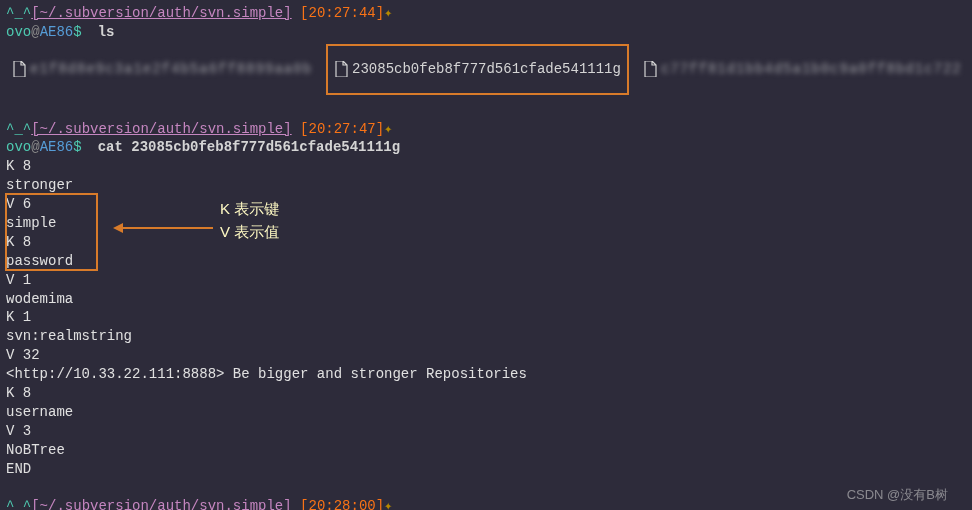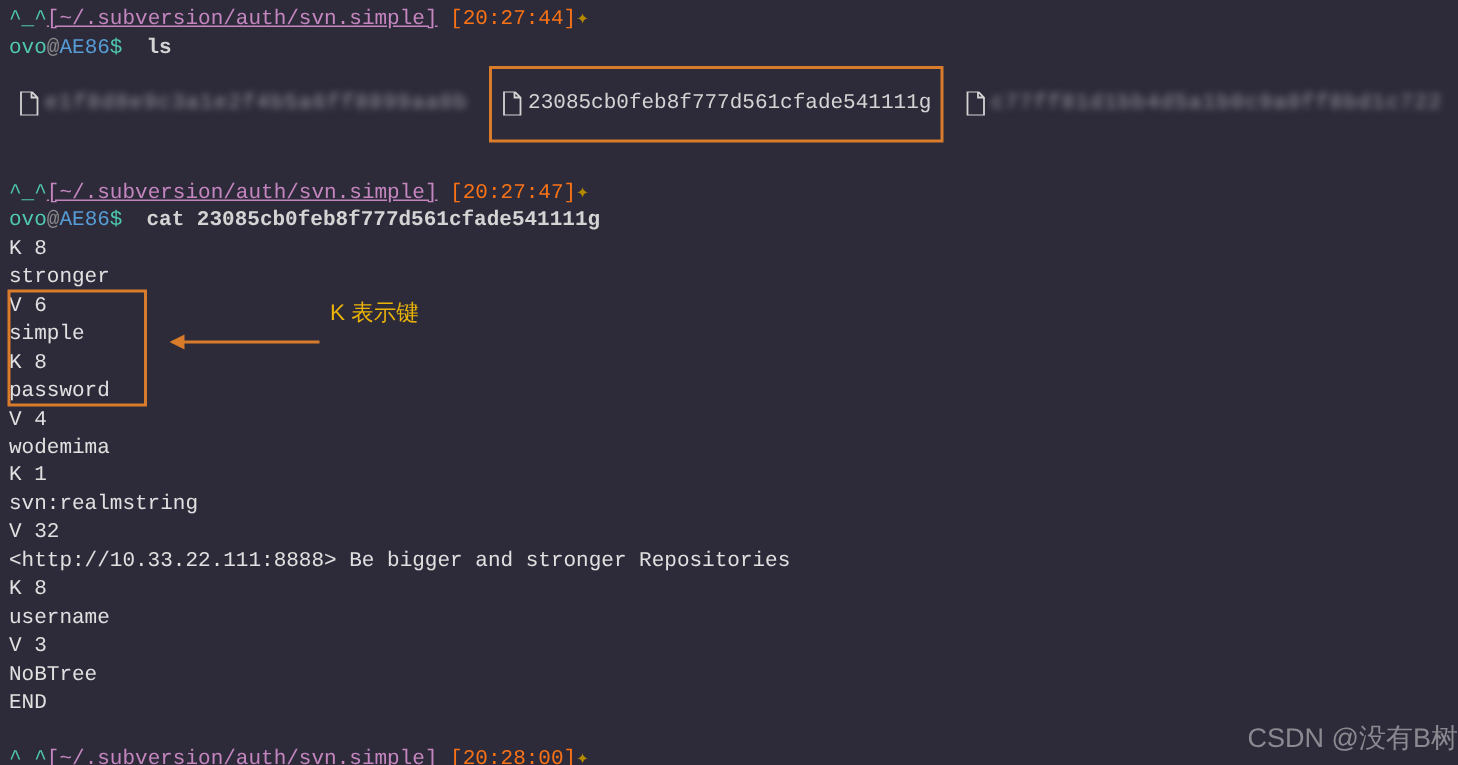--- a/index.html
+++ b/index.html
@@ -78,33 +78,33 @@
       left: -2px;
       top: -4px;
       border-right: 10px solid #d87b2a;
       border-top: 5px solid transparent;
       border-bottom: 5px solid transparent;
     }
     .annotation .text {
       position: absolute;
       left: 105px;
       top: 0;
-      color: #eab308;
+      color: #fef9c3;
       font-family: 'Microsoft YaHei', 'SimSun', sans-serif;
       font-size: 15px;
       line-height: 1.5;
       white-space: nowrap;
     }
     .watermark {
       position: absolute;
-      right: 0;
+      right: 24px;
       bottom: 6px;
       color: rgba(200,200,200,0.6);
       font-family: 'Microsoft YaHei', sans-serif;
-      font-size: 18px;
+      font-size: 13px;
     }
   </style>
 </head>
 <body>
 
 <div class="line"><span class="cyan">^_^</span><span class="purple">[~/.subversion/auth/svn.simple]</span> <span class="yellow-green">[20:27:44]</span><span class="diamond">✦</span></div>
 <div class="line"><span class="cyan">ovo</span><span class="gray">@</span><span class="blue">AE86</span><span class="cyan">$</span><span class="white">ls</span></div>
 
 <div class="ls-row">
   <div class="ls-item blurred">
@@ -137,21 +137,21 @@
 
 <div class="line"><span class="cyan">^_^</span><span class="purple">[~/.subversion/auth/svn.simple]</span> <span class="yellow-green">[20:27:47]</span><span class="diamond">✦</span></div>
 <div class="line"><span class="cyan">ovo</span><span class="gray">@</span><span class="blue">AE86</span><span class="cyan">$</span><span class="white">cat 23085cb0feb8f777d561cfade541111g</span></div>
 
 <div class="line">K 8</div>
 <div class="line">stronger</div>
 <div class="line">V 6</div>
 <div class="line">simple</div>
 <div class="line">K 8</div>
 <div class="line">password</div>
-<div class="line">V 4</div>
+<div class="line">V 1</div>
 <div class="line">wodemima</div>
 <div class="line">K 1</div>
 <div class="line">svn:realmstring</div>
 <div class="line">V 32</div>
 <div class="line">&lt;http://10.33.22.111:8888&gt; Be bigger and stronger Repositories</div>
 <div class="line">K 8</div>
 <div class="line">username</div>
 <div class="line">V 3</div>
 <div class="line">NoBTree</div>
 <div class="line">END</div>
@@ -159,16 +159,17 @@
 <div class="line">&nbsp;</div>
 
 <div class="line"><span class="cyan">^_^</span><span class="purple">[~/.subversion/auth/svn.simple]</span> <span class="yellow-green">[20:28:00]</span><span class="diamond">✦</span></div>
 <div class="line"><span class="cyan">ovo</span><span class="gray">@</span><span class="blue">AE86</span><span class="cyan">$</span></div>
 
 <div class="password-box"></div>
 <div class="annotation">
   <div class="arrow"></div>
   <div class="text">
     <div>K 表示键</div>
+    <div>V 表示值</div>
   </div>
 </div>
 
 <div class="watermark">CSDN @没有B树</div>
 
 </body></html>

